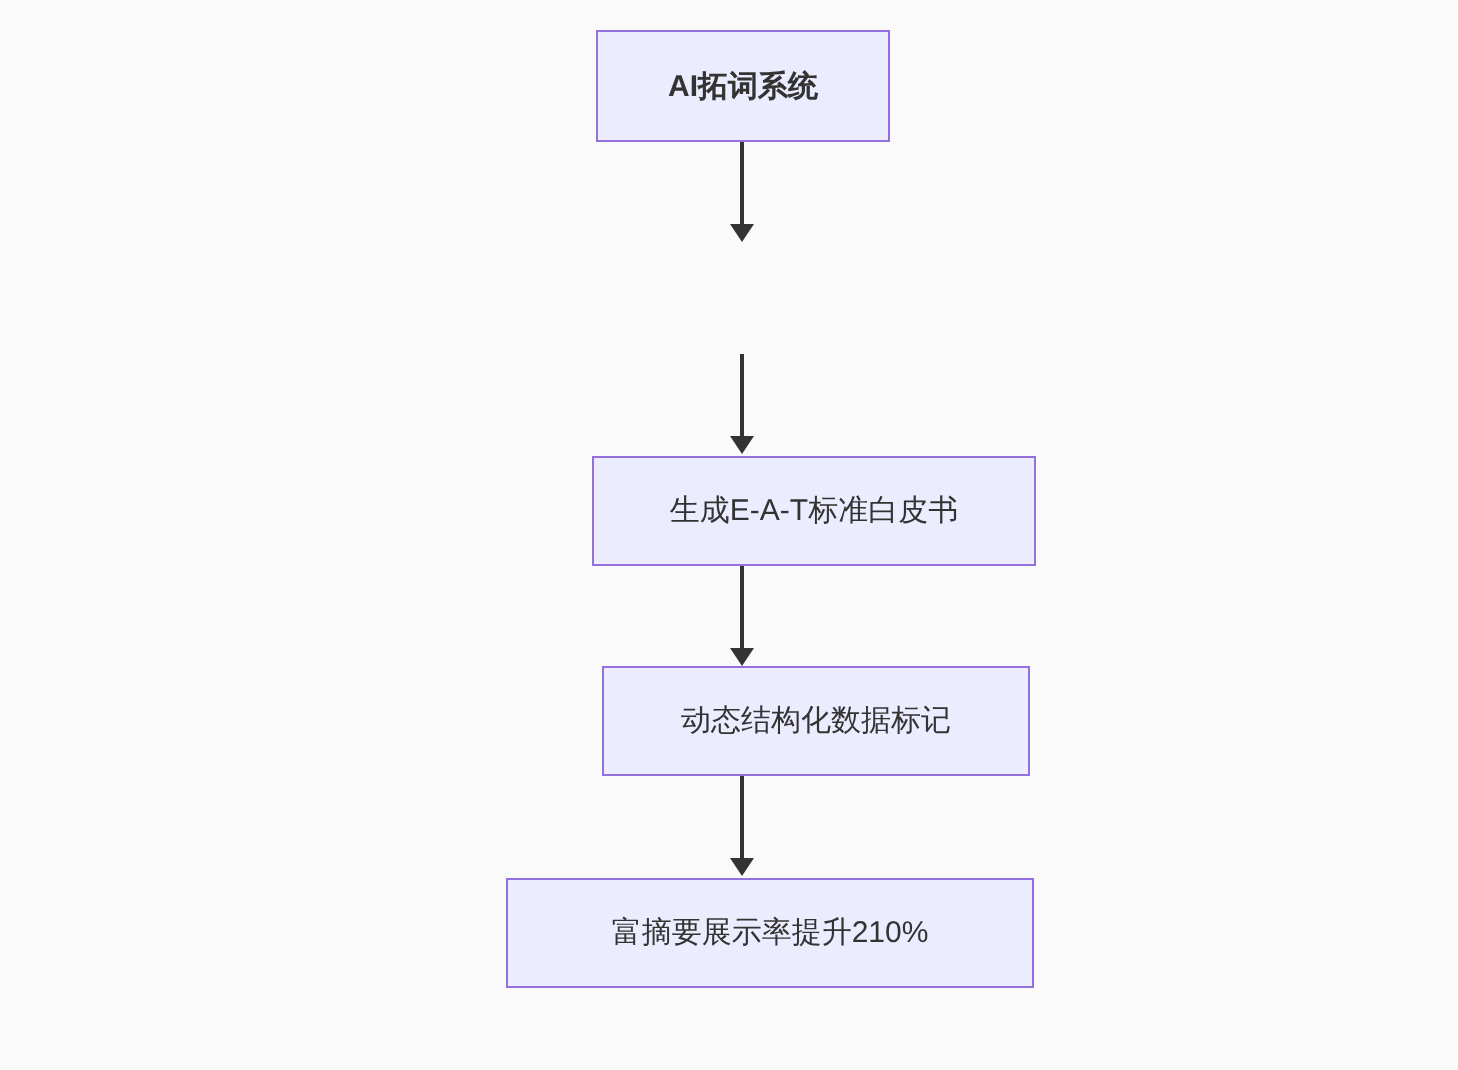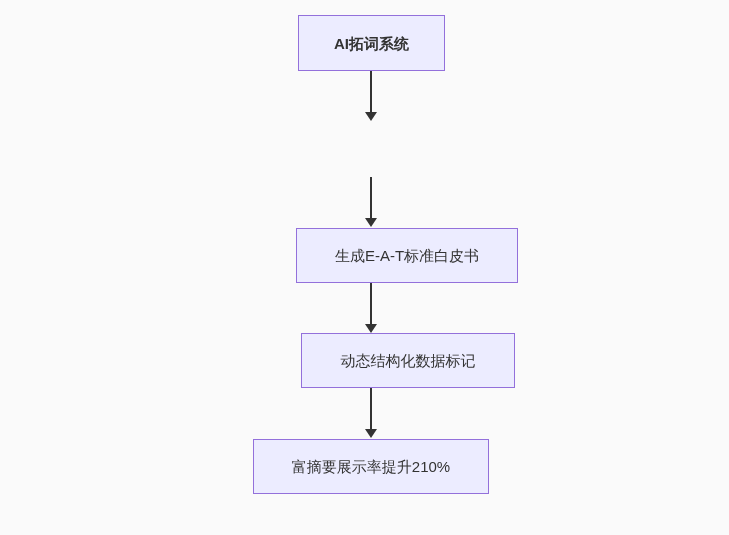--- a/index.html
+++ b/index.html
@@ -28,21 +28,21 @@
     align-items: center;
     justify-content: center;
     text-align: center;
     white-space: nowrap;
   }
   
   .n1 { left: 298px; top: 15px;  width: 147px; height: 56px; font-weight: bold; }
   .n2 { left: 275px; top: 122px; width: 192px; height: 55px; }
   .n3 { left: 260px; top: 228px; width: 222px; height: 55px; margin-left: 36px; }
   .n4 { left: 264px; top: 333px; width: 214px; height: 55px; margin-left: 37px; }
-  .n5 { left: 253px; top: 439px; width: 236px; height: 55px; }
+  .n5 { left: 253px; top: 439px; width: 264px; height: 55px; }
 
   .edge {
     position: absolute;
     left: 365px;
     width: 12px;
     height: 50px;
   }
   .e1 { top: 71px; }
   .e2 { top: 177px; }
   .e3 { top: 283px; }

